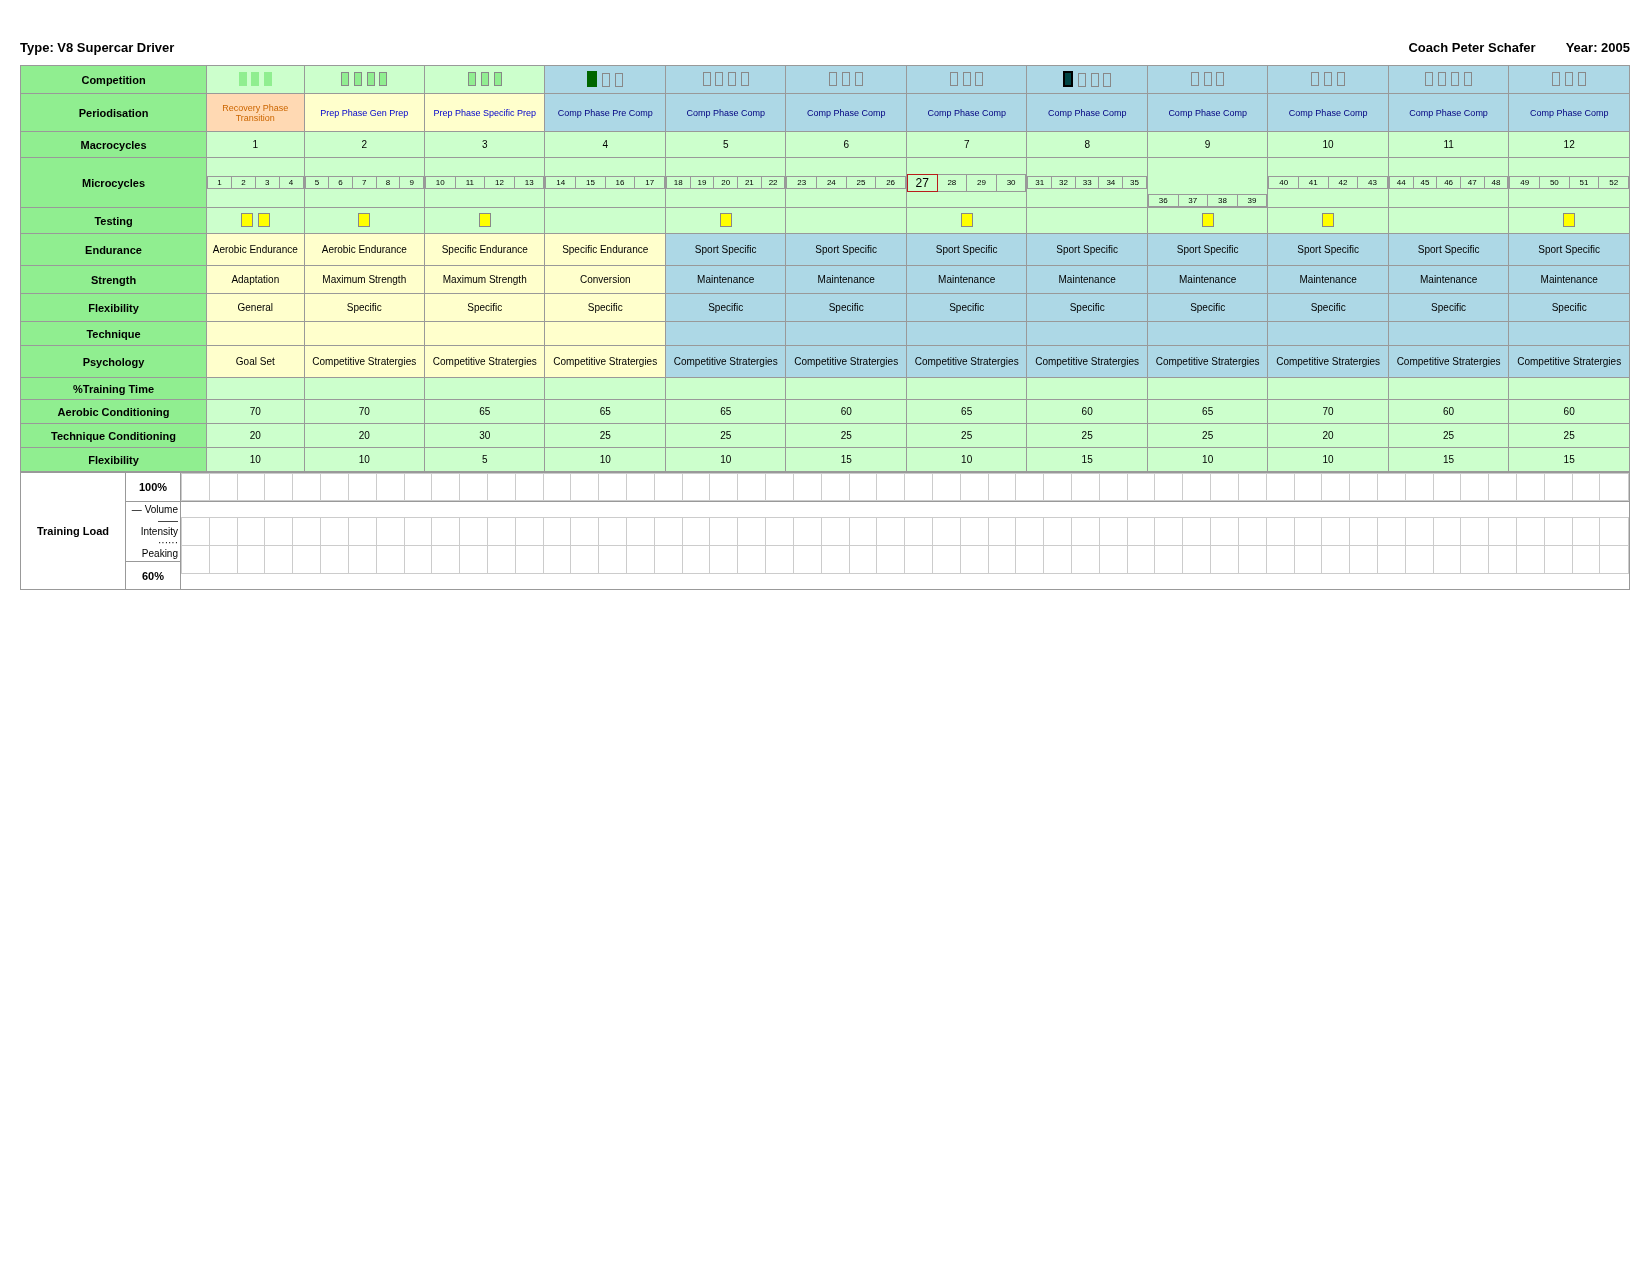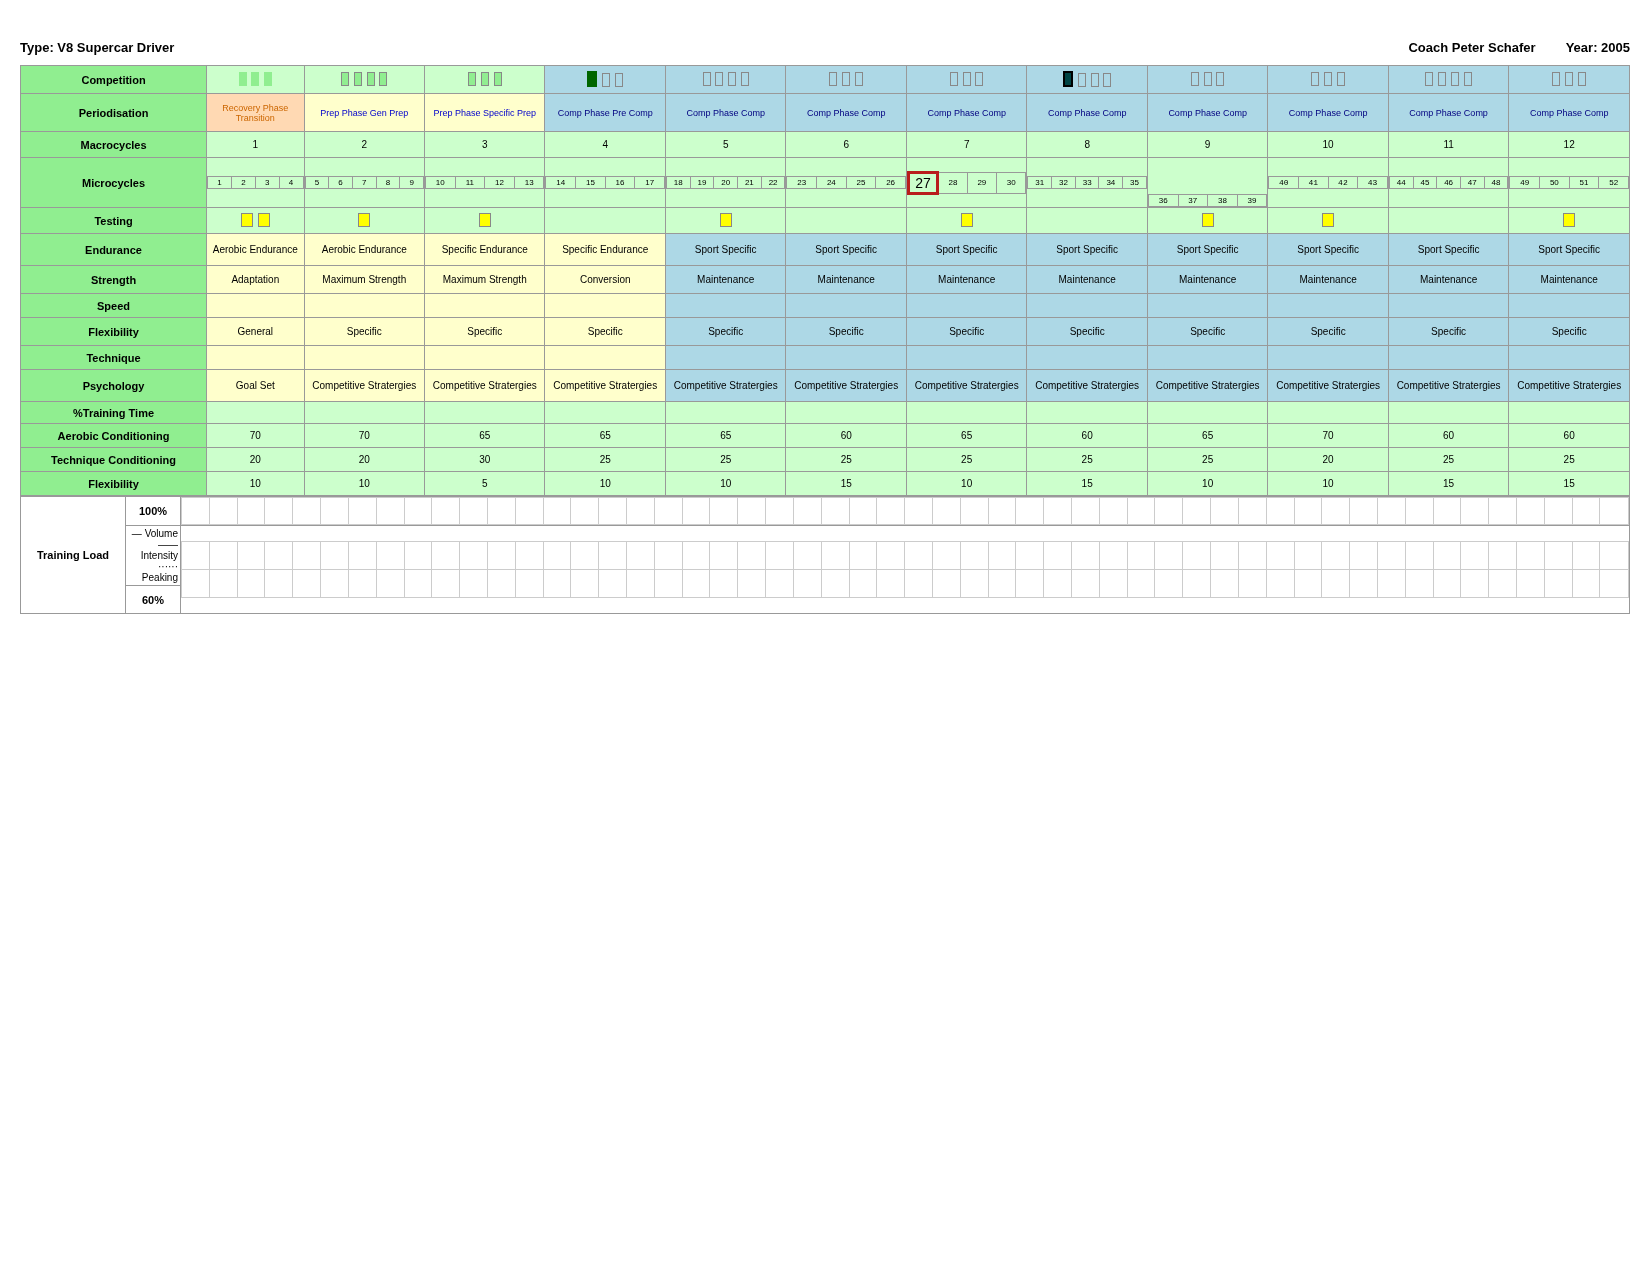--- a/index.html
+++ b/index.html
@@ -293,21 +293,21 @@
         <td style="border:1px solid #999;font-size:8px;padding:1px;">26</td>
       </tr>
             </tbody>
           </table>
     </td>
 
     <td class="bg-lightgreen" style="padding:0;">
       <table style="width:100%;border-collapse:collapse;">
             <tbody>
               <tr>
-        <td style="border:3px solid #b91c1c;font-size:14px;padding:1px;">27</td>
+        <td style="border:1px solid #b91c1c;font-size:12px;padding:1px;">27</td>
         <td style="border:1px solid #999;font-size:8px;padding:1px;margin-top:40px;">28</td>
         <td style="border:1px solid #999;font-size:8px;padding:1px;">29</td>
         <td style="border:1px solid #999;font-size:8px;padding:1px;">30</td>
       </tr>
             </tbody>
           </table>
     </td>
 
     <td class="bg-lightgreen" style="padding:0;">
       <table style="width:100%;border-collapse:collapse;">
@@ -329,21 +329,21 @@
               <tr>
         <td style="border:1px solid #999;font-size:8px;padding:1px;">36</td>
         <td style="border:1px solid #999;font-size:8px;padding:1px;">37</td>
         <td style="border:1px solid #999;font-size:8px;padding:1px;">38</td>
         <td style="border:1px solid #999;font-size:8px;padding:1px;">39</td>
       </tr>
             </tbody>
           </table>
     </td>
 
-    <td class="bg-lightgreen" style="padding:0;font-family:Liberation Mono, monospace;">
+    <td class="bg-lightgreen" style="padding:0;">
       <table style="width:100%;border-collapse:collapse;">
             <tbody>
               <tr>
         <td style="border:1px solid #999;font-size:8px;padding:1px;">40</td>
         <td style="border:1px solid #999;font-size:8px;padding:1px;">41</td>
         <td style="border:1px solid #999;font-size:8px;padding:1px;">42</td>
         <td style="border:1px solid #999;font-size:8px;padding:1px;">43</td>
       </tr>
             </tbody>
           </table>
@@ -447,35 +447,20 @@
     <td class="bg-lightblue">Maintenance</td>
     <td class="bg-lightblue">Maintenance</td>
     <td class="bg-lightblue">Maintenance</td>
     <td class="bg-lightblue">Maintenance</td>
     <td class="bg-lightblue">Maintenance</td>
     <td class="bg-lightblue">Maintenance</td>
     <td class="bg-lightblue">Maintenance</td>
     <td class="bg-lightblue">Maintenance</td>
   </tr>
 
-  <tr style="height:24px;">
-    <td class="row-header"><strong>Speed</strong></td>
-    <td class="bg-lightyellow"></td>
-    <td class="bg-lightyellow"></td>
-    <td class="bg-lightyellow"></td>
-    <td class="bg-lightyellow"></td>
-    <td class="bg-lightblue"></td>
-    <td class="bg-lightblue"></td>
-    <td class="bg-lightblue"></td>
-    <td class="bg-lightblue"></td>
-    <td class="bg-lightblue"></td>
-    <td class="bg-lightblue"></td>
-    <td class="bg-lightblue"></td>
-    <td class="bg-lightblue"></td>
-  </tr>
 
   <tr style="height:28px;">
     <td class="row-header"><strong>Flexibility</strong></td>
     <td class="bg-lightyellow">General</td>
     <td class="bg-lightyellow">Specific</td>
     <td class="bg-lightyellow">Specific</td>
     <td class="bg-lightyellow">Specific</td>
     <td class="bg-lightblue">Specific</td>
     <td class="bg-lightblue">Specific</td>
     <td class="bg-lightblue">Specific</td>

